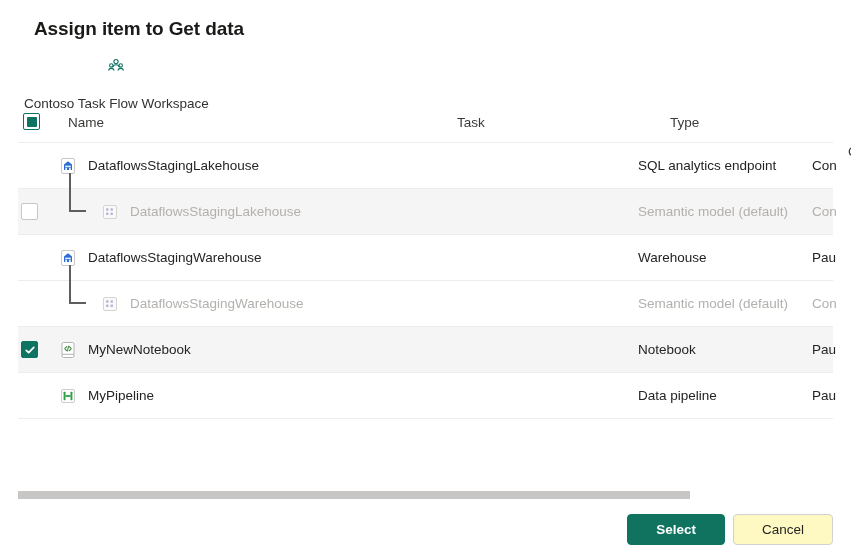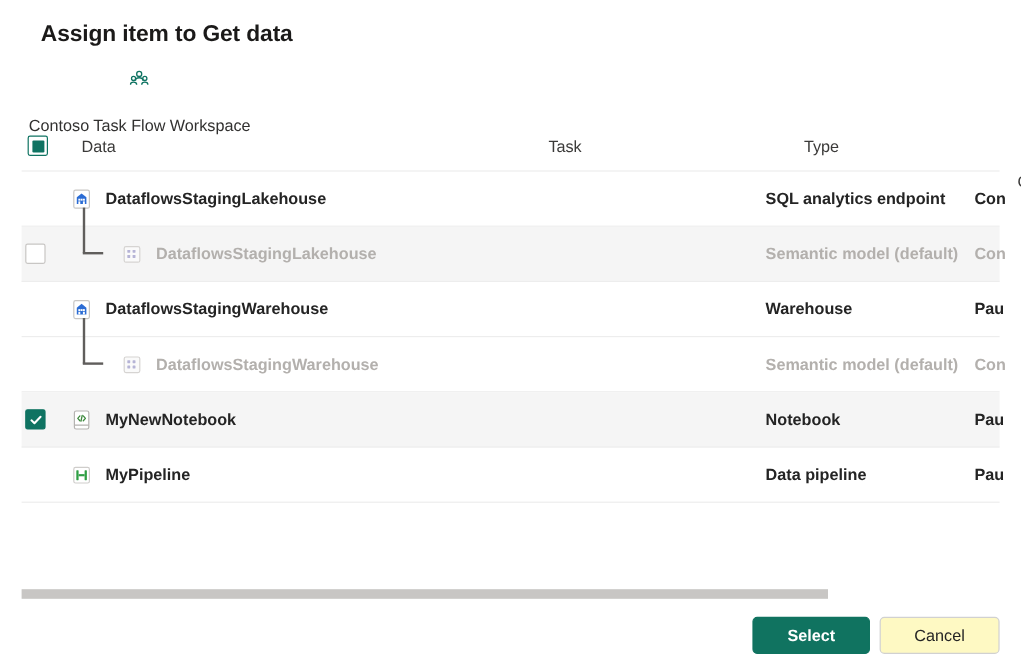--- a/index.html
+++ b/index.html
@@ -86,21 +86,20 @@
   }
 
   .cell {
     position: absolute;
     top: 0;
     height: 45px;
     display: flex;
     align-items: center;
     font-size: 13.5px;
     white-space: nowrap;
-    font-weight: bold;
   }
   .c-check { left: 3px; }
   .c-icon  { left: 40px; }
   .c-name  { left: 70px; color: #242424; }
   .c-task  { left: 439px; color: #242424; }
   .c-type  { left: 620px; color: #242424; }
   .c-owner { left: 794px; color: #242424; }
 
   .row.disabled .c-name,
   .row.disabled .c-type,
@@ -245,21 +244,21 @@
 </div>
 
 <div class="table">
 
   <div class="thead">
     <div class="head-check">
       <div class="cb cb-indeterminate">
         <span class="inner"></span>
       </div>
     </div>
-    <div class="th th-name">Data</div>
+    <div class="th th-name">Name</div>
     <div class="th th-task">Task</div>
     <div class="th th-type">Type</div>
     <div class="th th-owner">Ow</div>
   </div>
 
   <div class="rows" id="rows-container">
       <div class="row">
         <div class="cell c-icon">
           <span class="item-icon">
             <svg width="18" height="18" viewBox="0 0 18 18">

